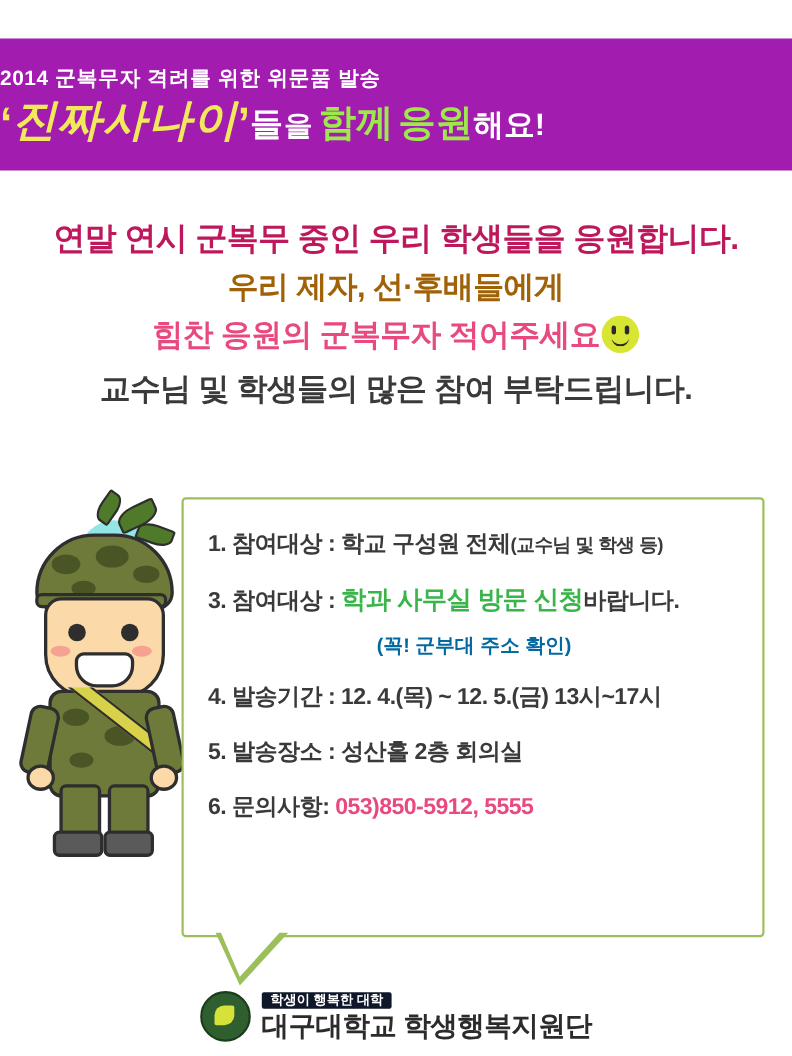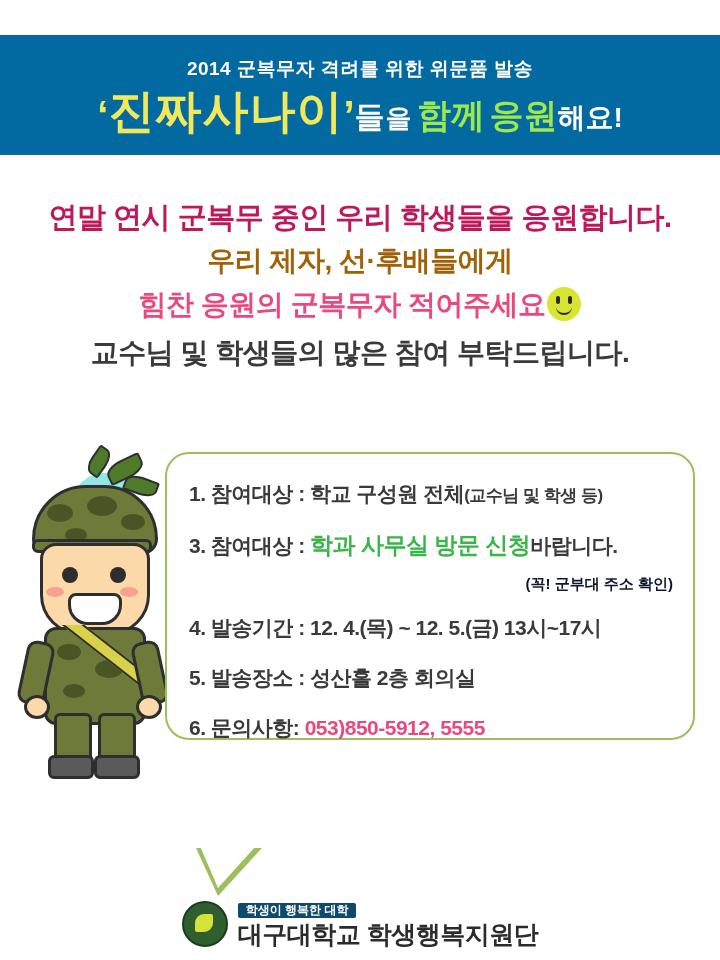--- a/index.html
+++ b/index.html
@@ -15,25 +15,25 @@
     position: relative;
   }
 
   
   .banner {
     position: absolute;
     top: 35px;
     left: 0;
     width: 720px;
     height: 120px;
-    background: #0369a1;
+    background: #a21caf;
     box-sizing: border-box;
     display: flex;
     flex-direction: column;
-    align-items: center;
+    align-items: flex-start;
     justify-content: center;
   }
   .banner-sub {
     color: #ffffff;
     font-size: 19px;
     font-weight: bold;
     letter-spacing: 0.5px;
     margin-bottom: 6px;
   }
   .banner-main {
@@ -42,23 +42,24 @@
   }
   .banner-main .q1,
   .banner-main .q2 {
     color: #f2e85c;
     font-size: 40px;
     font-weight: bold;
     vertical-align: -2px;
   }
   .banner-main .yellow {
     color: #f2e85c;
-    font-size: 46px;
+    font-size: 40px;
     font-weight: bold;
     letter-spacing: 1px;
+    font-style: italic;
   }
   .banner-main .white1 {
     color: #ffffff;
     font-size: 30px;
     font-weight: bold;
     letter-spacing: 1px;
   }
   .banner-main .white2 {
     color: #ffffff;
     font-size: 26px;
@@ -138,24 +139,24 @@
     border-bottom: 2px solid #2a2a2a;
     border-radius: 0 0 14px 14px;
   }
 
   
   .bubble {
     position: absolute;
     left: 165px;
     top: 452px;
     width: 530px;
-    height: 288px;
+    height: 400px;
     background: #ffffff;
     border: 2px solid #9bbf5a;
-    border-radius: 24px;
+    border-radius: 4px;
     box-sizing: border-box;
     padding: 26px 20px 0 22px;
   }
   .bubble-tail {
     position: absolute;
     left: 196px;
     top: 848px;
     width: 0;
     height: 0;
     border-left: 22px solid transparent;
@@ -186,23 +187,23 @@
   }
   .line .blue {
     color: #1f4fd8;
     font-size: 23px;
   }
   .line .green-ul {
     color: #39b54a;
     font-size: 23px;
   }
   .note {
-    text-align: right;
-    color: #0f172a;
-    font-size: 15px;
+    text-align: center;
+    color: #0369a1;
+    font-size: 18px;
     font-weight: bold;
     margin: -8px 0 20px 0;
   }
   .line .pink {
     color: #e8497f;
   }
 
   
   .soldier {
     position: absolute;
@@ -411,21 +412,21 @@
     height: 18px;
     background: #d6e23a;
     border-radius: 50% 10% 50% 10%;
   }
   .logo-text {
     line-height: 1.1;
   }
   .logo-top {
     font-size: 12px;
     color: #ffffff;
-    background: #0c4a6e;
+    background: #0f172a;
     display: inline-block;
     padding: 1px 8px;
     border-radius: 2px;
     font-weight: bold;
     margin-bottom: 3px;
   }
   .logo-main {
     font-size: 25px;
     font-weight: bold;
     color: #2b2b2b;

